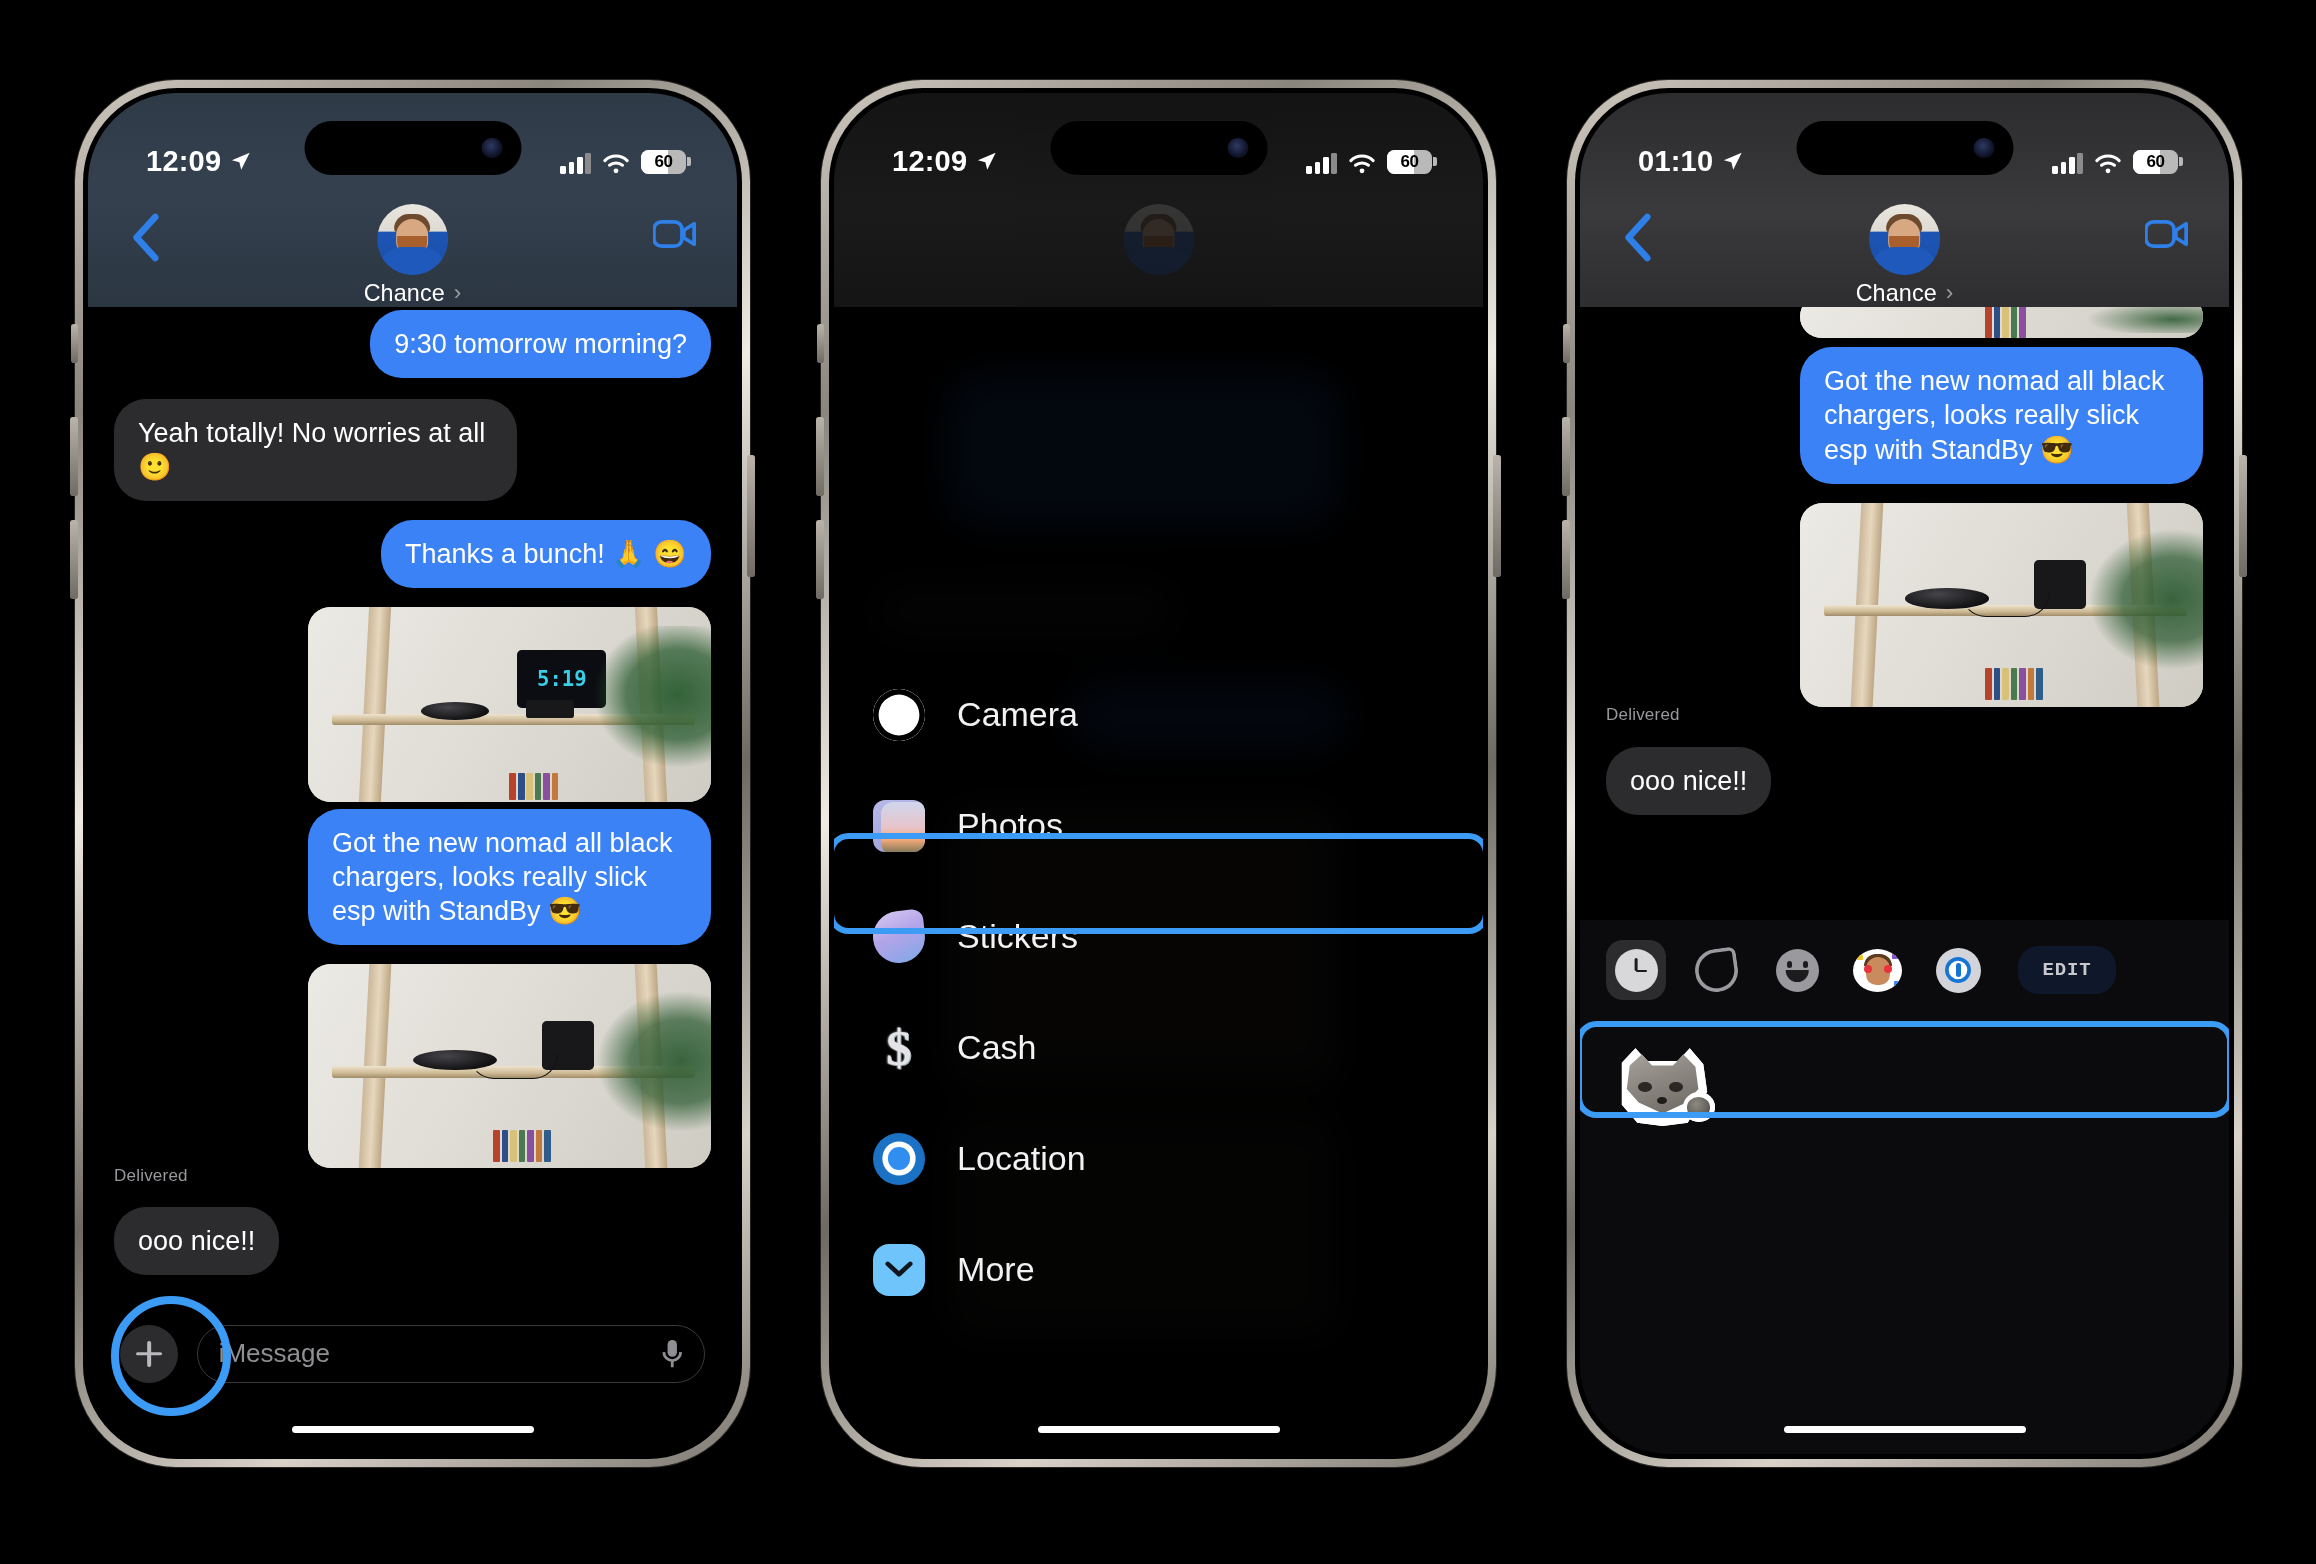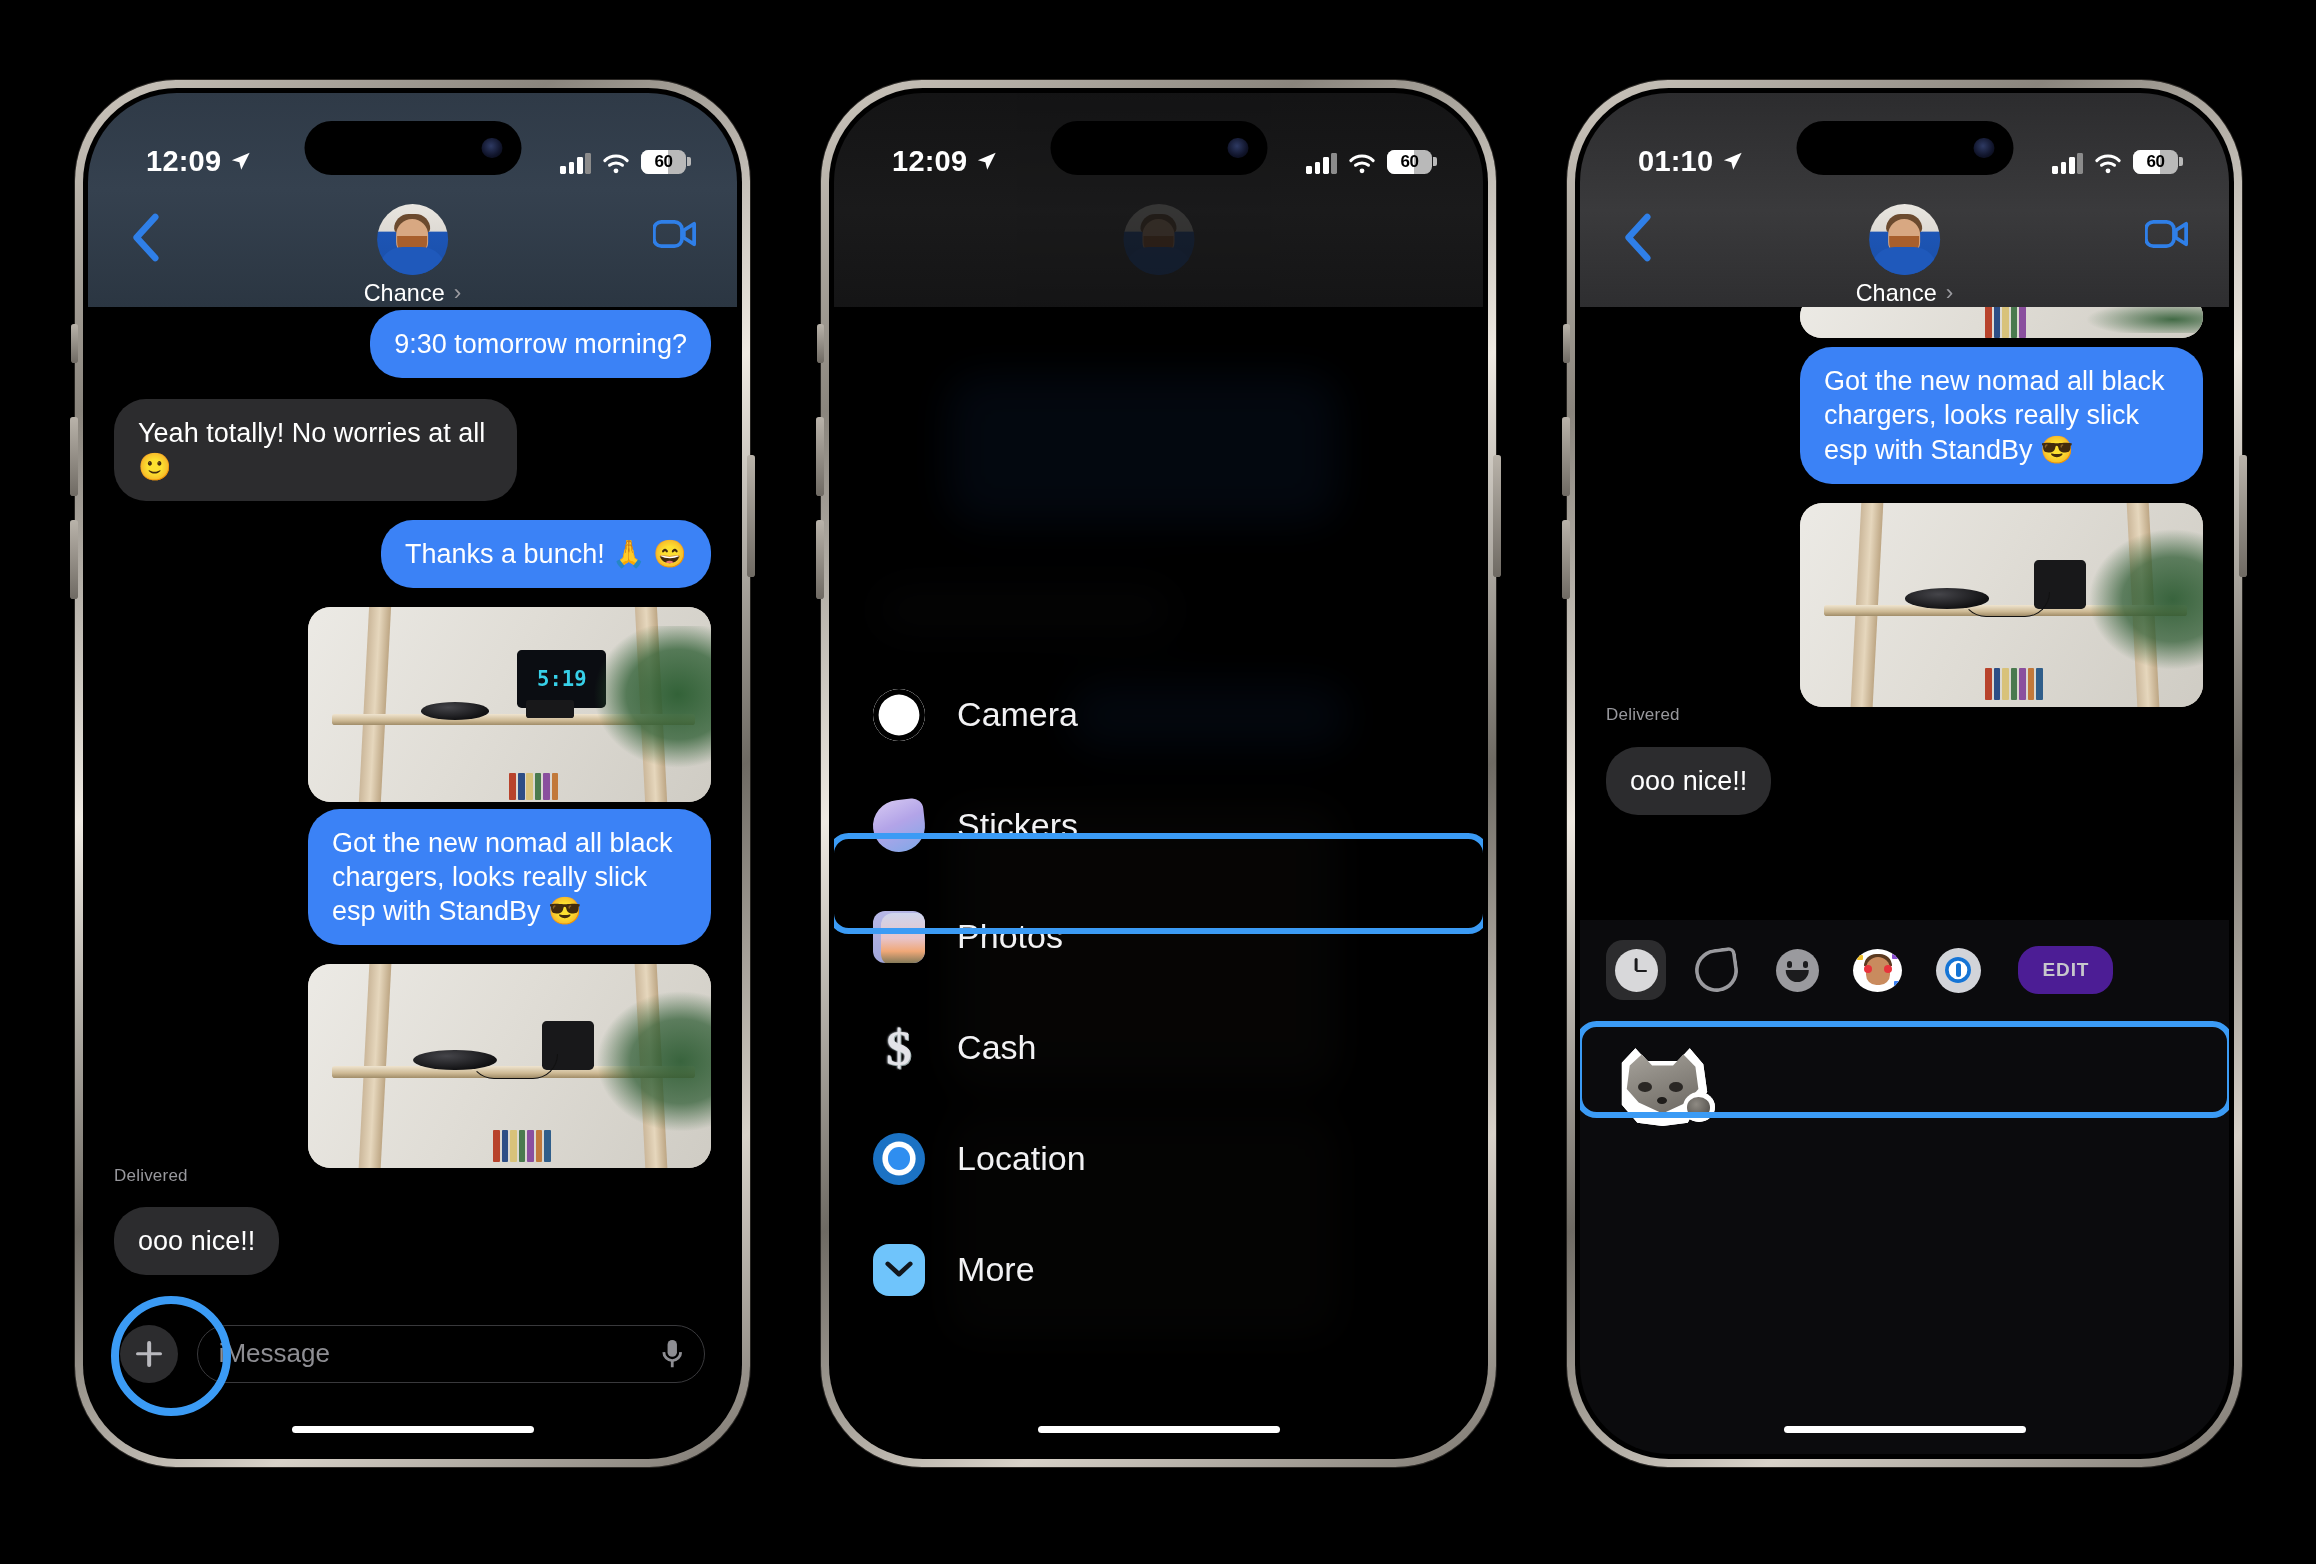--- a/index.html
+++ b/index.html
@@ -392,22 +392,22 @@
     content:""; width: 26px; height: 26px; border-radius: 50%;
     background: #fff; box-shadow: inset 0 0 0 3.7px #1574d4;
     position: relative;
   }
   .stab .onepw .kh {
     position: absolute; width: 5.6px; height: 14px; background: #1574d4;
     border-radius: 2.8px; z-index: 2;
   }
   .edit-btn {
     margin-left: 9.4px; padding: 13px 24px; border-radius: 20.6px;
-    background: #4c1d95; color: #c7c7cc; font-size: 19px; font-weight: 600;
-    letter-spacing: 0.9px; cursor: pointer;
+    background: #0f172a; color: #c7c7cc; font-size: 19px; font-weight: 600;
+    letter-spacing: 0.9px; cursor: pointer; font-family: Liberation Mono, monospace;
   }
   .sticker-grid { padding: 24px 34px; display: flex; flex-wrap: wrap; gap: 26px; }
   .cat-sticker {
     width: 97px; height: 81px; position: relative;
     filter: drop-shadow(0 0 0 #fff);
   }
   .cat-sticker .outline {
     position: absolute; inset: 0;
     background: #fff;
     clip-path: polygon(8% 22%, 22% 4%, 34% 20%, 66% 20%, 78% 4%, 92% 24%, 96% 58%, 84% 78%, 76% 96%, 50% 100%, 24% 96%, 8% 74%);
@@ -619,26 +619,26 @@
           <div style="position:absolute;left:112px;top:1021px;width:394px;height:225px;background:#5d564d;border-radius:22.5px;opacity:.45"></div>
         </div>
         <div class="dim-overlay"></div>
 
         <div class="drawer">
           <div class="drawer-item">
             <span class="dw-icon ic-camera"></span>
             <span class="label">Camera</span>
           </div>
           <div class="drawer-item">
+            <span class="dw-icon ic-photos"></span>
+            <span class="label">Photos</span>
+          </div>
+          <div class="drawer-item">
             <span class="dw-icon ic-stickers"></span>
             <span class="label">Stickers</span>
-          </div>
-          <div class="drawer-item">
-            <span class="dw-icon ic-photos"></span>
-            <span class="label">Photos</span>
           </div>
           <div class="drawer-item">
             <span class="dw-icon ic-cash">$</span>
             <span class="label">Cash</span>
           </div>
           <div class="drawer-item">
             <span class="dw-icon ic-location"></span>
             <span class="label">Location</span>
           </div>
           <div class="drawer-item">

